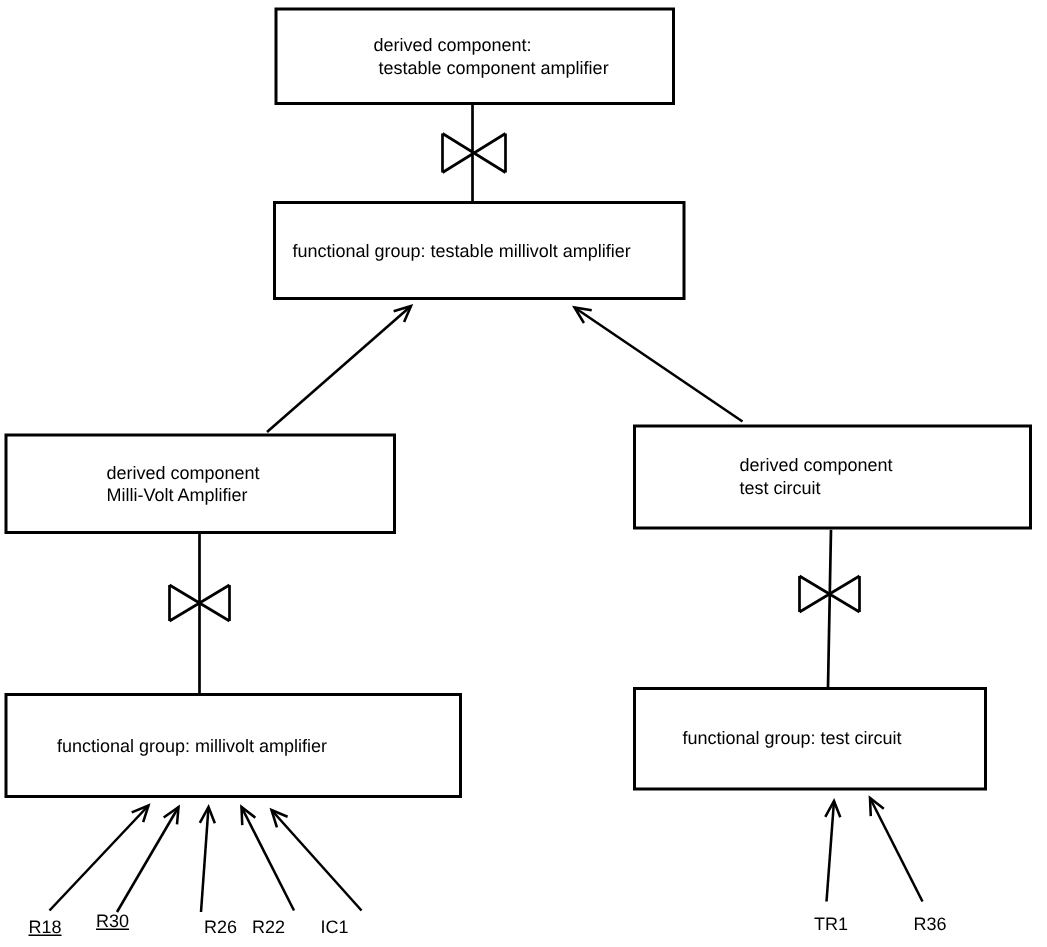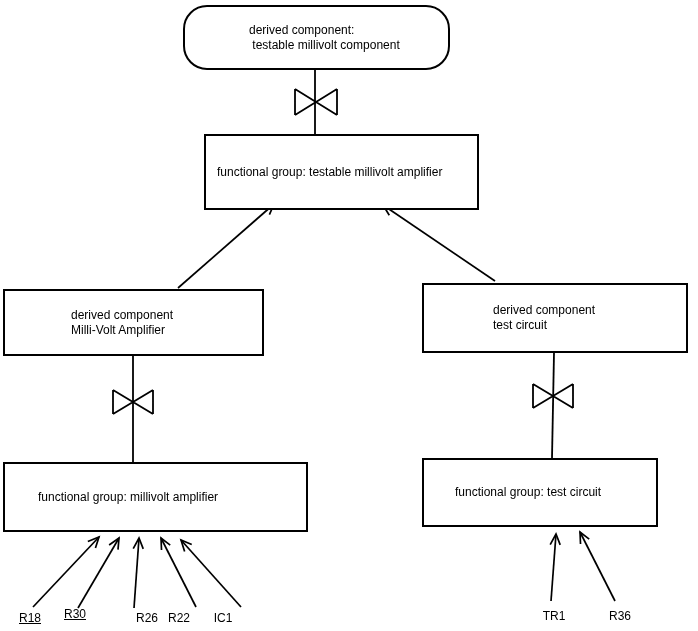--- a/index.html
+++ b/index.html
@@ -38,22 +38,22 @@
     white-space: pre;
   }
   .leaf {
     position: absolute;
     font-size: 12px;
     line-height: 14px;
     white-space: pre;
     transform: translateX(-50%);
   }
   
-  .box-derived-testable { left: 183px; top: 5px;   width: 267px; height: 65px; padding-left: 64px; border-radius: 24px; }
-  .box-fg-testable      { left: 182px; top: 134px; width: 275px; height: 76px; padding-left: 11px; margin-left: 22px; }
+  .box-derived-testable { left: 183px; top: 5px;   width: 267px; height: 65px; padding-left: 64px; }
+  .box-fg-testable      { left: 182px; top: 134px; width: 275px; height: 66px; padding-left: 11px; }
   .box-derived-mv       { left: 3px;   top: 289px; width: 261px; height: 67px; padding-left: 66px; }
   .box-derived-test     { left: 422px; top: 283px; width: 266px; height: 70px; padding-left: 69px; }
   .box-fg-mv            { left: 3px;   top: 462px; width: 305px; height: 70px; padding-left: 33px; }
   .box-fg-test          { left: 422px; top: 458px; width: 236px; height: 69px; padding-left: 31px; }
 
   .leaf-r18 { left: 30px;  top: 611px; text-decoration: underline; }
   .leaf-r30 { left: 75px;  top: 607px; text-decoration: underline; }
   .leaf-r26 { left: 128px; top: 611px; margin-left: 19px; }
   .leaf-r22 { left: 179px; top: 611px; }
   .leaf-ic1 { left: 223px; top: 611px; }
@@ -89,21 +89,21 @@
     <line x1="134" y1="608" x2="139" y2="538" stroke="#000000" stroke-width="1.7" marker-end="url(#arrowhead)"></line>
     <line x1="196" y1="607" x2="161" y2="538" stroke="#000000" stroke-width="1.7" marker-end="url(#arrowhead)"></line>
     <line x1="241" y1="607" x2="181" y2="540" stroke="#000000" stroke-width="1.7" marker-end="url(#arrowhead)"></line>
 
     <line x1="551" y1="601" x2="556" y2="534" stroke="#000000" stroke-width="1.7" marker-end="url(#arrowhead)"></line>
     <line x1="615" y1="601" x2="580" y2="532" stroke="#000000" stroke-width="1.7" marker-end="url(#arrowhead)"></line>
   </svg>
 
   <div class="node box-derived-testable">
     <div class="nline">derived component:</div>
-    <div class="nline"> testable millivolt component</div>
+    <div class="nline"> testable component amplifier</div>
   </div>
 
   <div class="node box-fg-testable">
     <div class="nline">functional group: testable millivolt amplifier</div>
   </div>
 
   <div class="node box-derived-mv">
     <div class="nline">derived component</div>
     <div class="nline">Milli-Volt Amplifier</div>
   </div>

